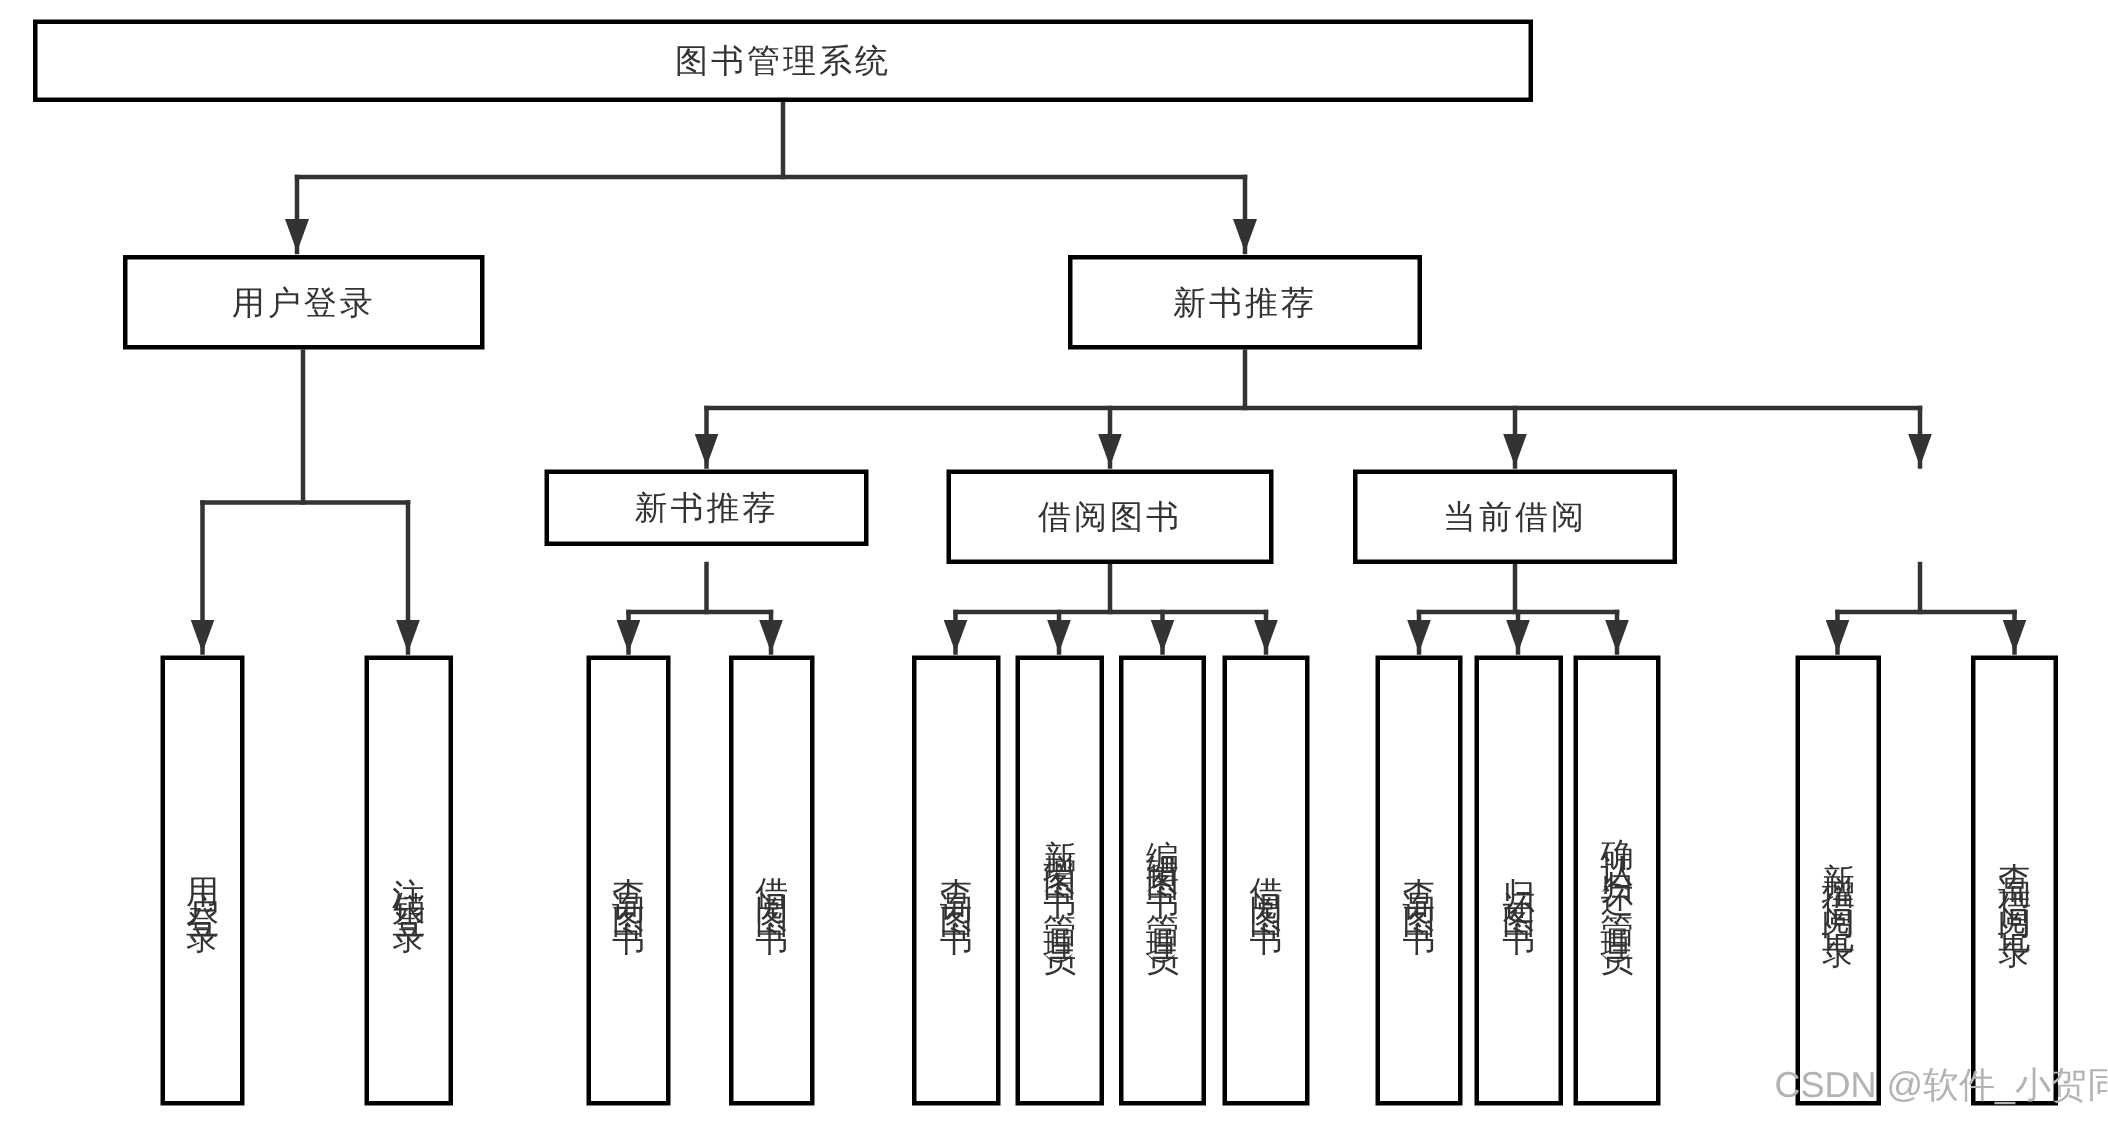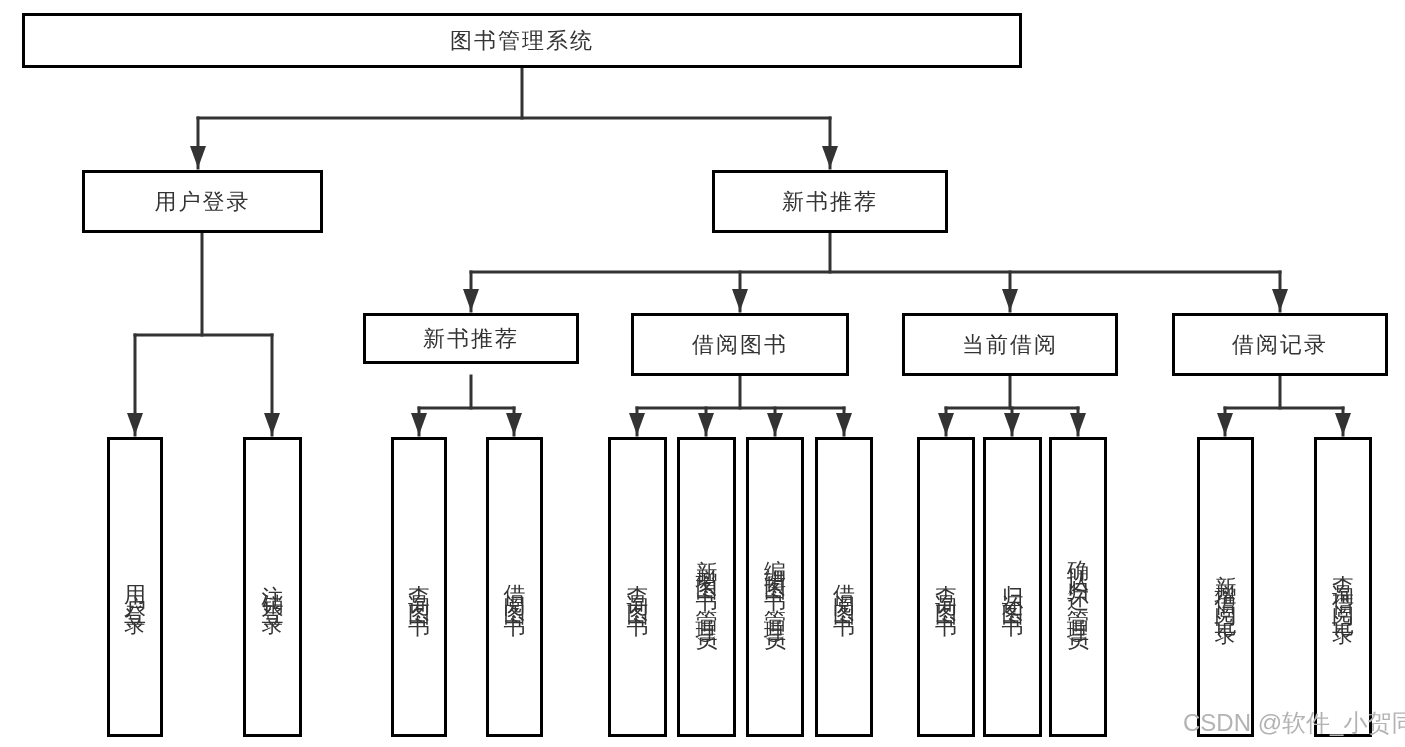--- a/index.html
+++ b/index.html
@@ -114,23 +114,20 @@
 
   <div class="box" style="left:363px;top:313px;width:216px;height:51px">
     <span class="hlabel">新书推荐</span>
   </div>
   <div class="box" style="left:631px;top:313px;width:218px;height:63px">
     <span class="hlabel">借阅图书</span>
   </div>
   <div class="box" style="left:902px;top:313px;width:216px;height:63px">
     <span class="hlabel">当前借阅</span>
   </div>
-  <div class="box" style="left:1172px;top:313px;width:216px;height:63px">
-    <span class="hlabel">借阅记录</span>
-  </div>
 
   <div class="box tall" style="left:107px;width:56px">
     <span class="vlabel">用户登录</span>
   </div>
   <div class="box tall" style="left:243px;width:59px">
     <span class="vlabel">注销登录</span>
   </div>
 
   <div class="box tall" style="left:391px;width:56px">
     <span class="vlabel">查询图书</span>

